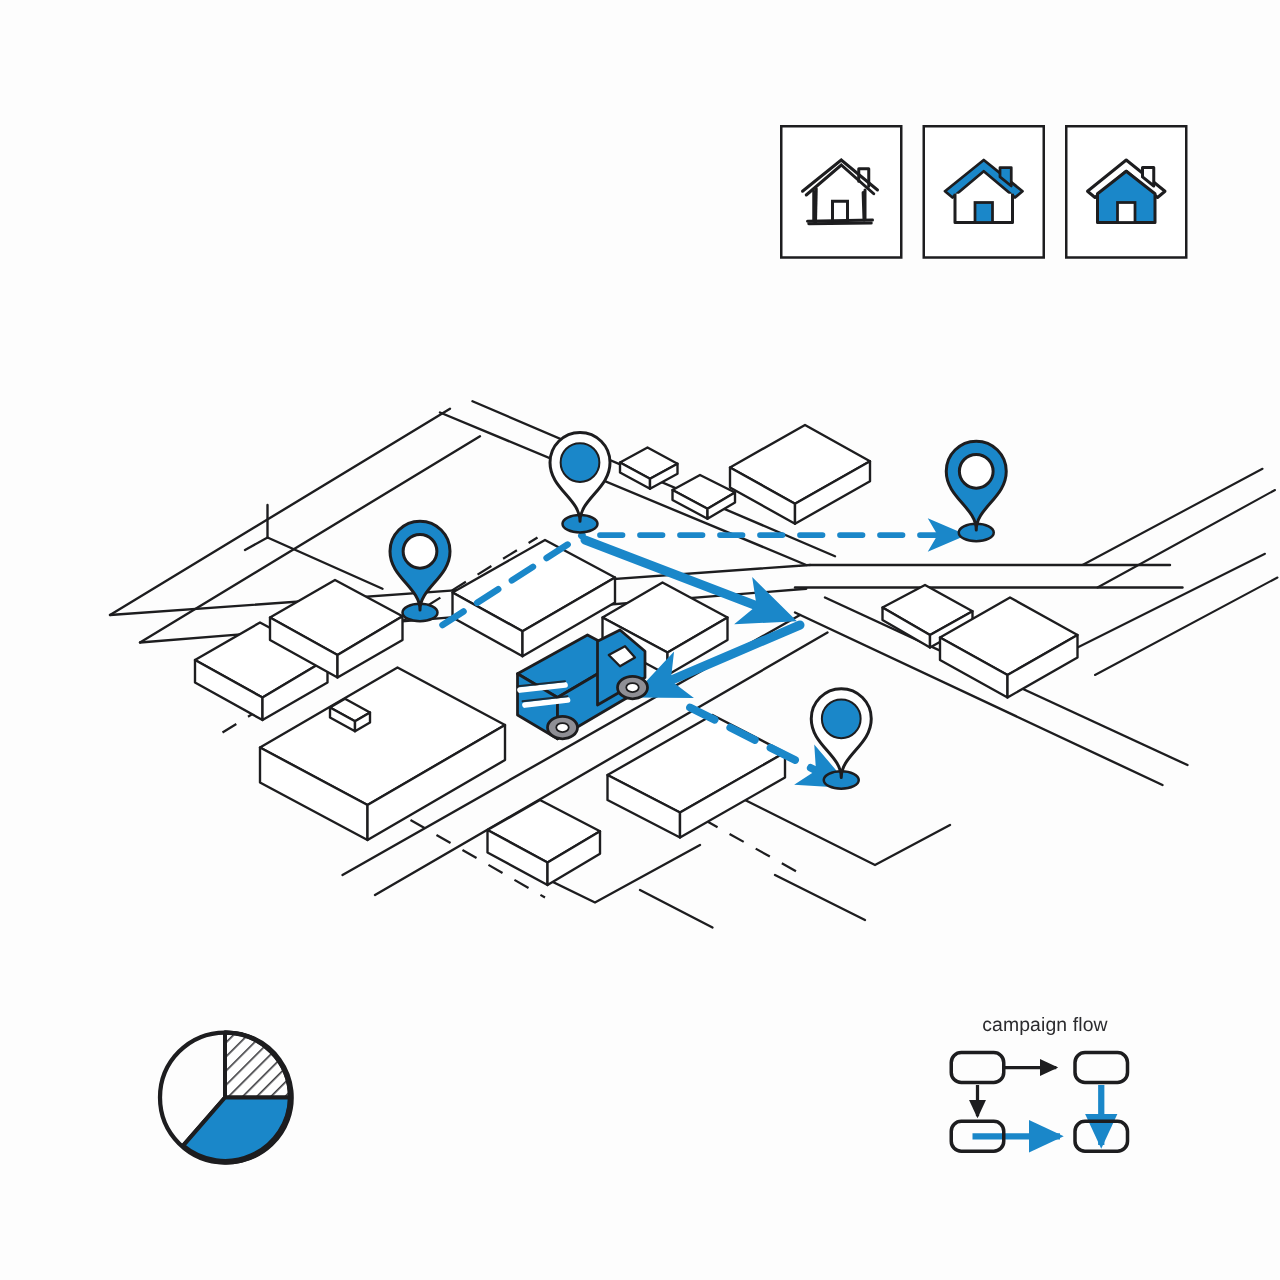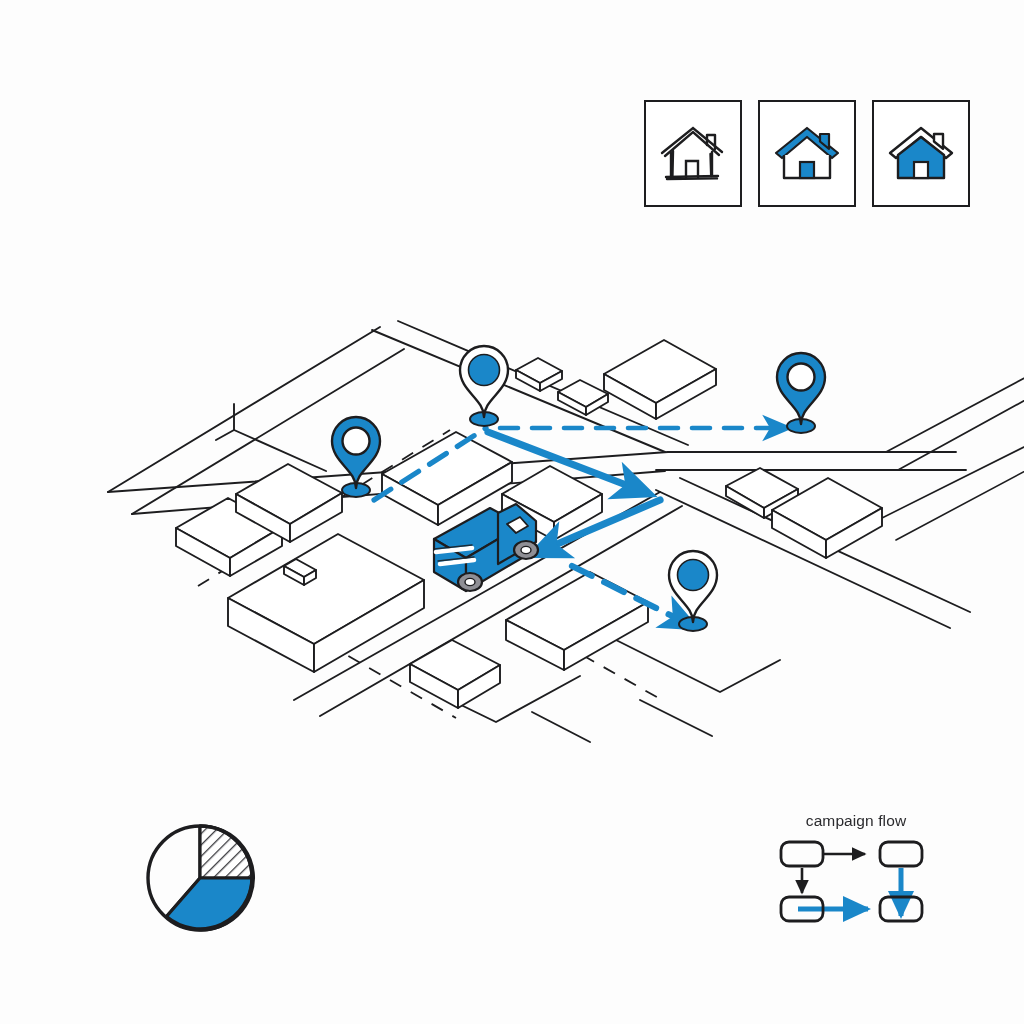--- a/index.html
+++ b/index.html
@@ -3,21 +3,21 @@
 <meta charset="utf-8">
 <style>
   html,body{margin:0;padding:0;background:#ffffff;}
   body{
     width:1024px;height:1024px;
     font-family:"Liberation Sans", sans-serif;
     background:#fdfdfd;
     position:relative;
     overflow:hidden;
   }
-  .stage{position:absolute;inset:0;width:848px;height:1024px;margin-left:20px;}
+  .stage{position:absolute;inset:0;width:848px;height:1024px;}
   .icon-row{
     position:absolute;
     left:624px;top:100px;
     display:flex;gap:16px;
   }
   .icon-box{
     width:98px;height:107px;
     border:2.6px solid #1d1d1f;
     background:#ffffff;
     display:flex;align-items:center;justify-content:center;

